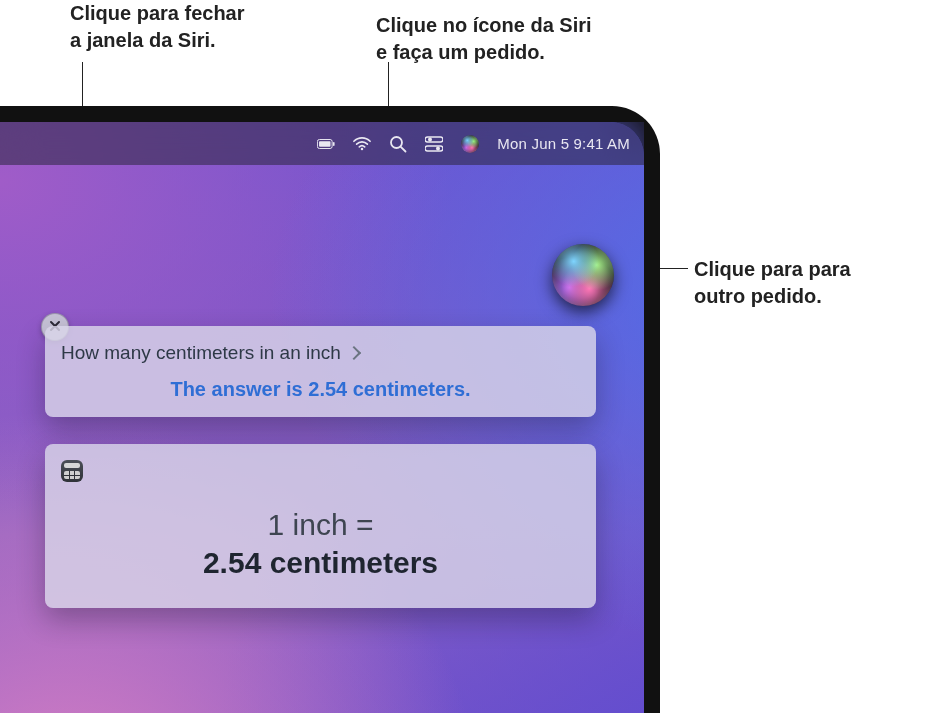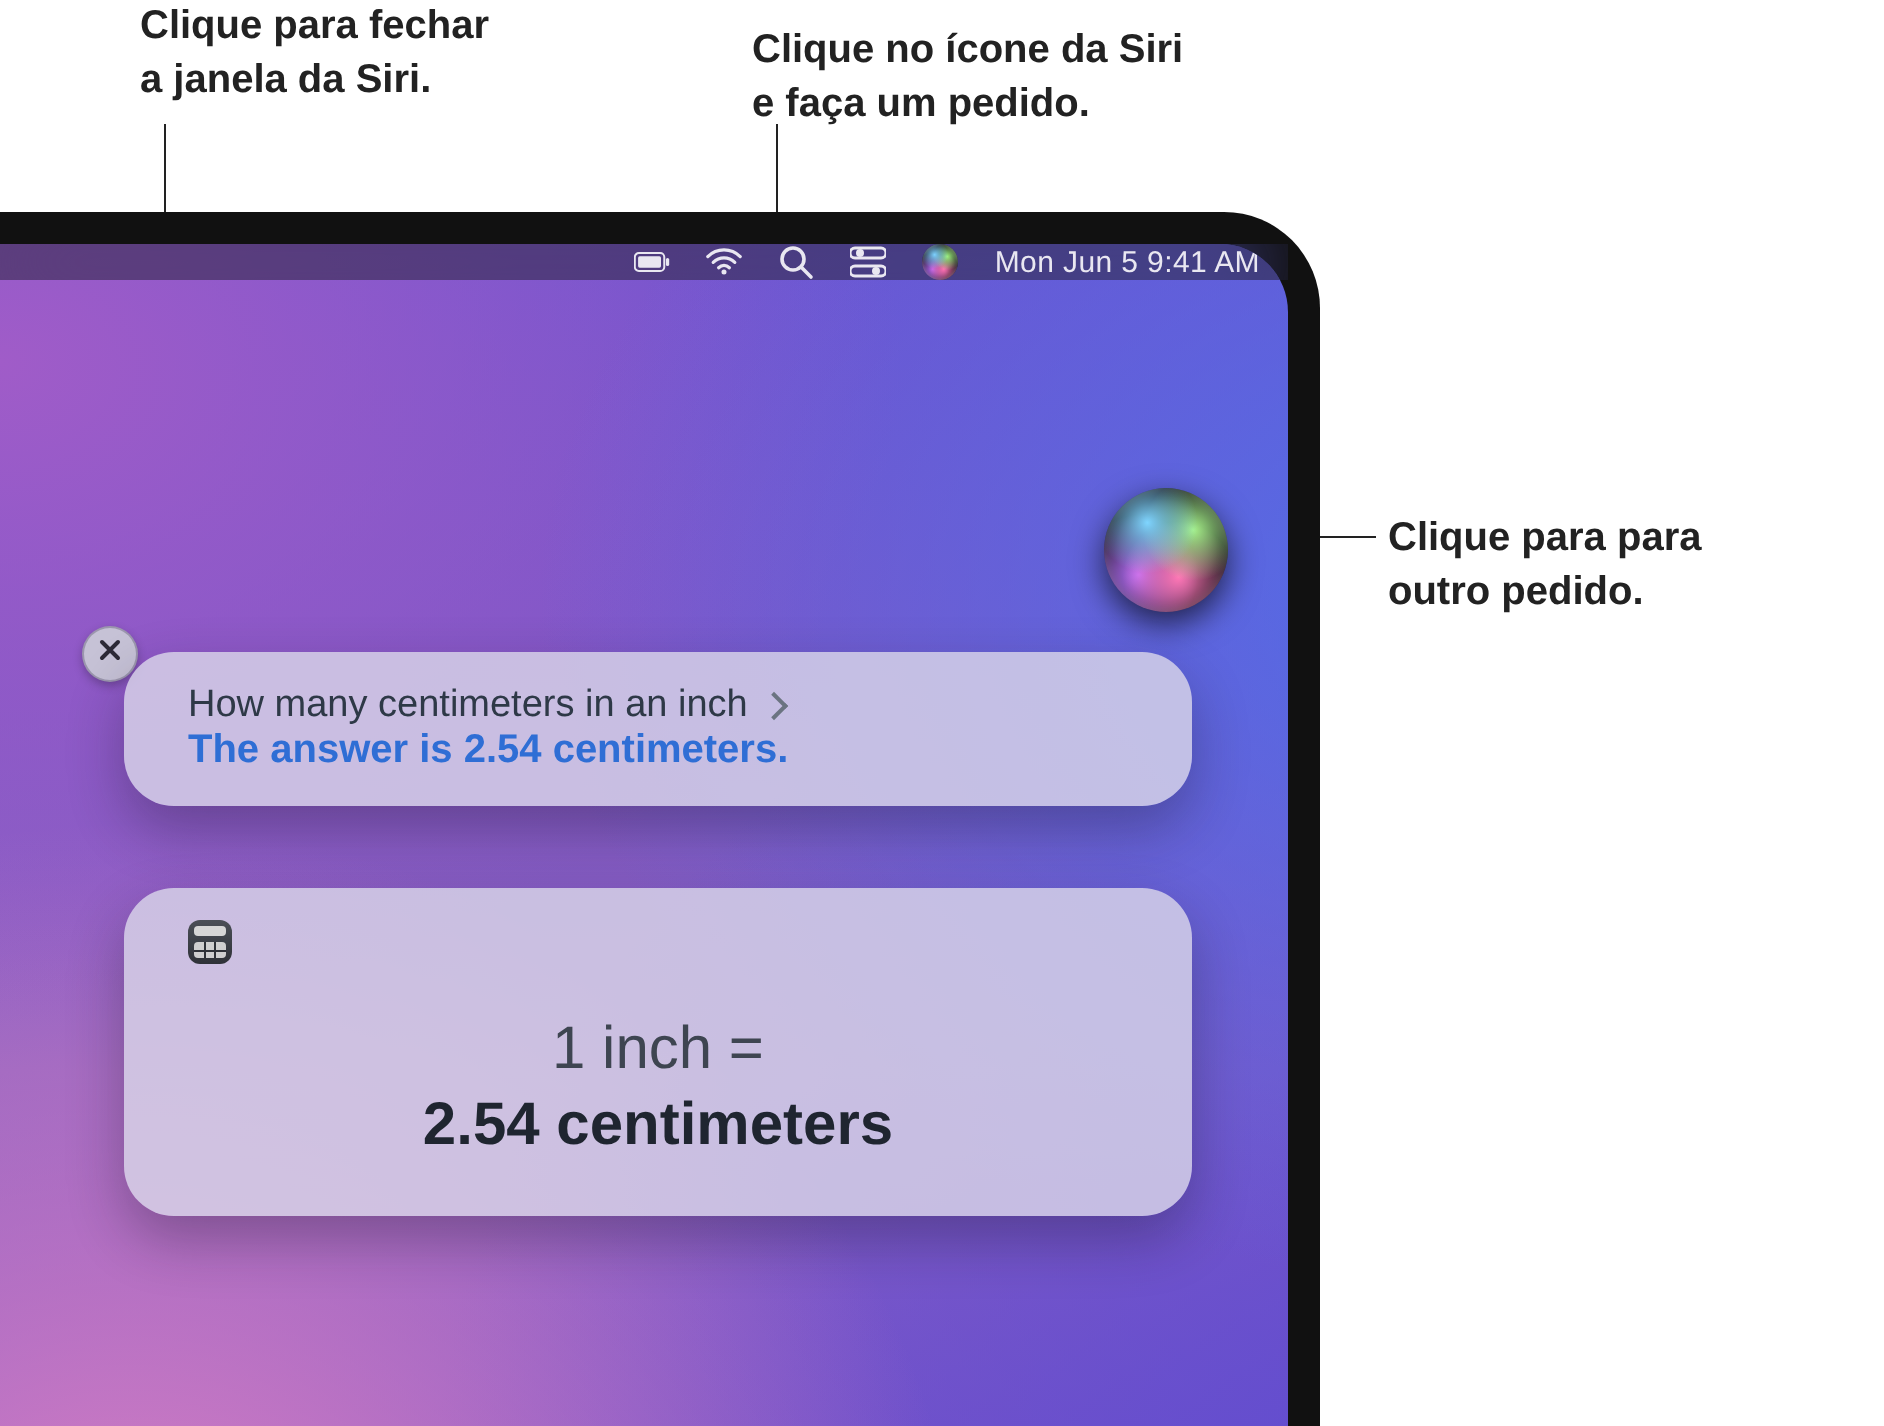--- a/index.html
+++ b/index.html
@@ -55,21 +55,21 @@
         radial-gradient(ellipse 700px 700px at 10% 120%, #e083c2 0%, rgba(224,131,194,0) 60%),
         radial-gradient(ellipse 900px 900px at 110% 110%, #5f4cd0 0%, rgba(95,76,208,0) 55%),
         linear-gradient(180deg, #6d54d0, #7c56c7 35%, #8f63c2 70%, #7c56c7);
     }
 
     .menubar {
       position: absolute;
       top: 0;
       left: 0;
       right: 0;
-      height: 18px;
+      height: 43px;
       background: rgba(44, 38, 64, 0.55);
       backdrop-filter: blur(20px);
       display: flex;
       justify-content: flex-end;
       align-items: center;
       padding-right: 14px;
       gap: 18px;
       color: #e9e7f1;
     }
 
@@ -114,25 +114,25 @@
         radial-gradient(circle at 60% 72%, #ff77b6 0%, rgba(255,119,182,0) 48%),
         radial-gradient(circle at 28% 70%, #b971ff 0%, rgba(185,113,255,0) 48%),
         #0f0d13;
       box-shadow:
         0 6px 16px rgba(0,0,0,0.65),
         inset 0 0 6px rgba(255,255,255,0.18);
     }
 
     .siri-panel {
       position: absolute;
-      left: 62px;
+      left: 45px;
       right: 48px;
       background: rgba(216, 212, 232, 0.82);
-      border-radius: 25px;
-      padding: 16px 32px;
+      border-radius: 8px;
+      padding: 16px 16px;
       box-shadow: 0 12px 28px rgba(24, 18, 40, 0.32);
     }
 
     .panel1 {
       top: 204px;
       height: auto;
     }
 
     .panel2 {
       top: 322px;
@@ -157,23 +157,25 @@
     .panel1-query {
       font-size: 19px;
       color: #2e3947;
       font-weight: 500;
       display: flex;
       align-items: center;
       gap: 8px;
     }
 
     .panel1-answer {
+      margin-top: 14px;
       font-size: 20px;
       font-weight: 700;
       color: #2f6ed5;
+      text-align: center;
     }
 
     .chev {
       width: 10px;
       height: 10px;
       border-top: 2px solid #6b7481;
       border-right: 2px solid #6b7481;
       transform: rotate(45deg);
       display: inline-block;
     }

